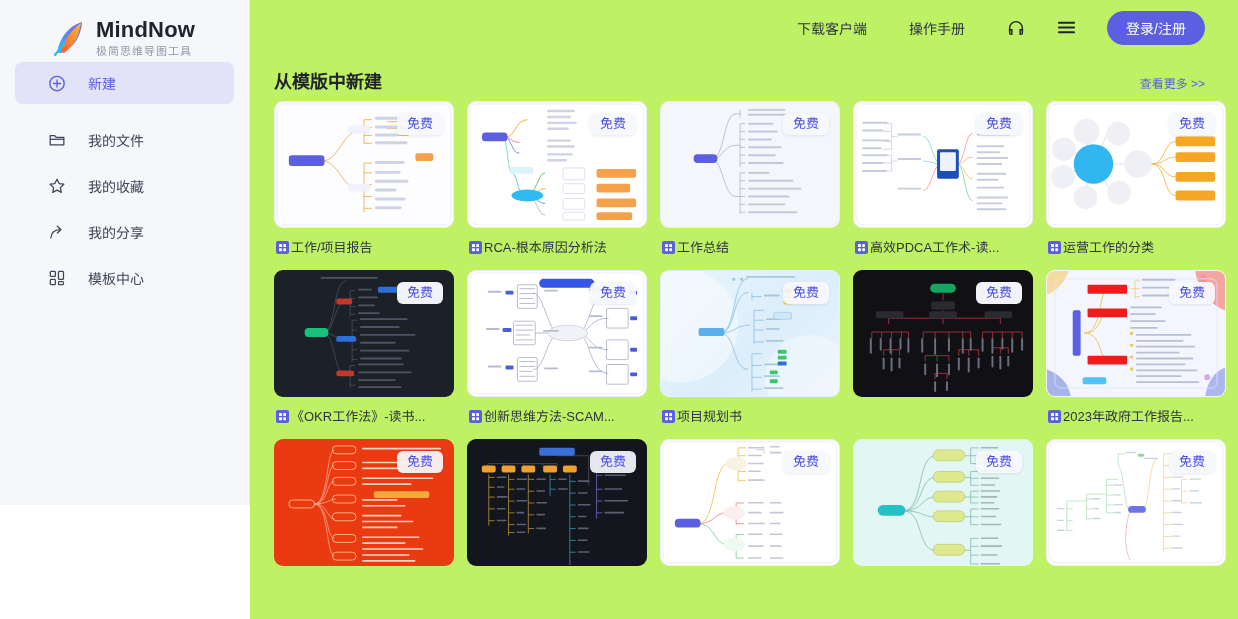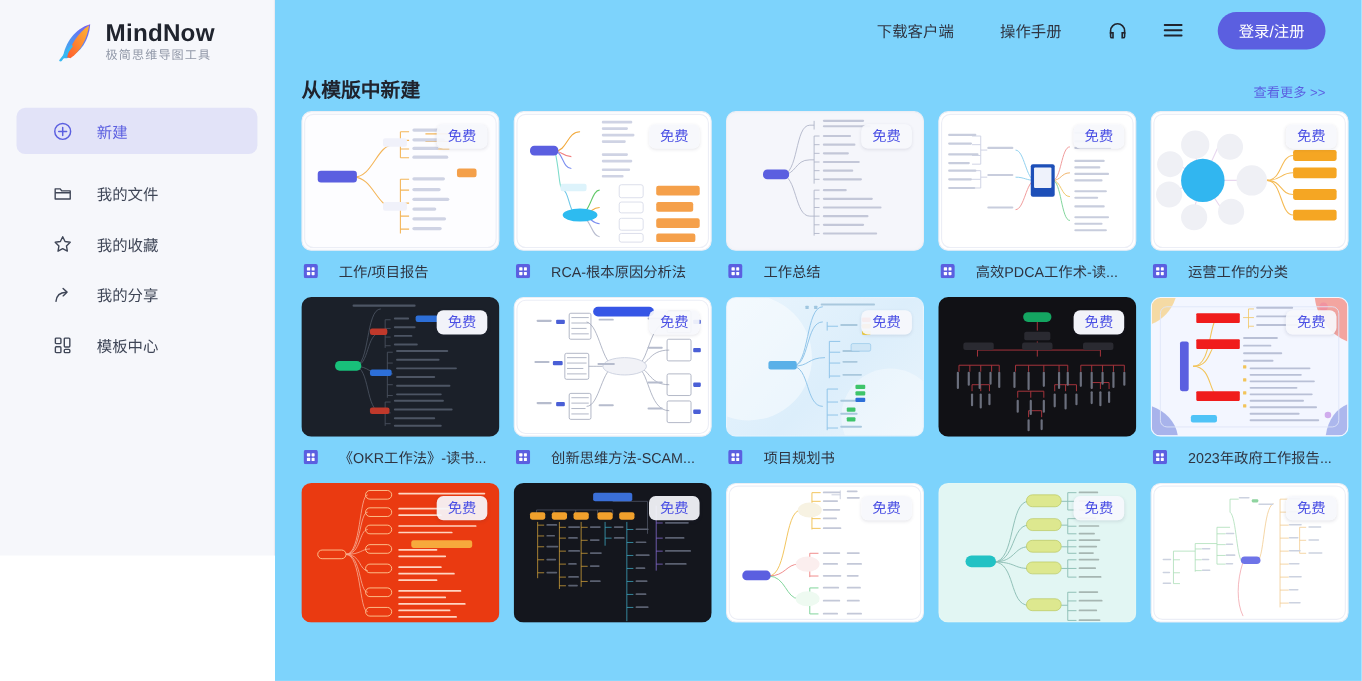--- a/index.html
+++ b/index.html
@@ -30,21 +30,21 @@
   .brand-logo { width: 34px; height: 36px; flex: 0 0 34px; }
   .brand-text { display: flex; flex-direction: column; line-height: 1; }
   .brand-name {
     font-size: 22px; font-weight: 700; color: #20242e;
     letter-spacing: .2px;
   }
   .brand-tag {
     font-size: 11px; color: #9198a8; margin-top: 5px; letter-spacing: 1px;
   }
 
-  .nav { margin-top: 36px; }
+  .nav { }
   .nav-item {
     display: flex; align-items: center;
     height: 40px;
     margin: 0 15px 6px 15px;
     padding-left: 33px;
     border-radius: 8px;
     color: #3f4657;
     font-size: 14px;
     cursor: pointer;
     gap: 22px;
@@ -59,21 +59,21 @@
     color: #5b5fe0;
   }
   .nav-item.active .ico { color: #5b5fe0; }
   .nav-item.active .nav-label { color: #5b5fe0; }
   .nav-item.create { margin-bottom: 16px; height: 42px; }
 
   
   .main {
     flex: 1 1 auto; height: 619px;
     display: flex; flex-direction: column;
-    background: #7dd3fc;
+    background: #bef264;
     overflow: hidden;
   }
   .topbar {
     height: 55px; flex: 0 0 55px;
     display: flex; align-items: center; justify-content: flex-end;
     padding-right: 33px;
     gap: 0;
   }
   .top-link {
     font-size: 14px; color: #2f3441;
@@ -136,21 +136,21 @@
     color: #4a4fe4;
     font-size: 13px;
     border-radius: 6px;
     padding: 4px 10px 5px 10px;
     z-index: 5;
     line-height: 1;
     box-shadow: 0 1px 3px rgba(40,40,80,.10);
   }
   .badge.ghost { background: rgba(246,247,252,.93); }
   .card-foot {
-    display: flex; align-items: center; gap: 19px;
+    display: flex; align-items: center; gap: 2px;
     margin-top: 9px;
     padding-left: 2px;
   }
   .card-foot .ficon { width: 13px; height: 13px; flex: 0 0 13px; }
   .card-name {
     font-size: 13px; color: #2f3441;
     white-space: nowrap; overflow: hidden; text-overflow: ellipsis;
   }
 
   

